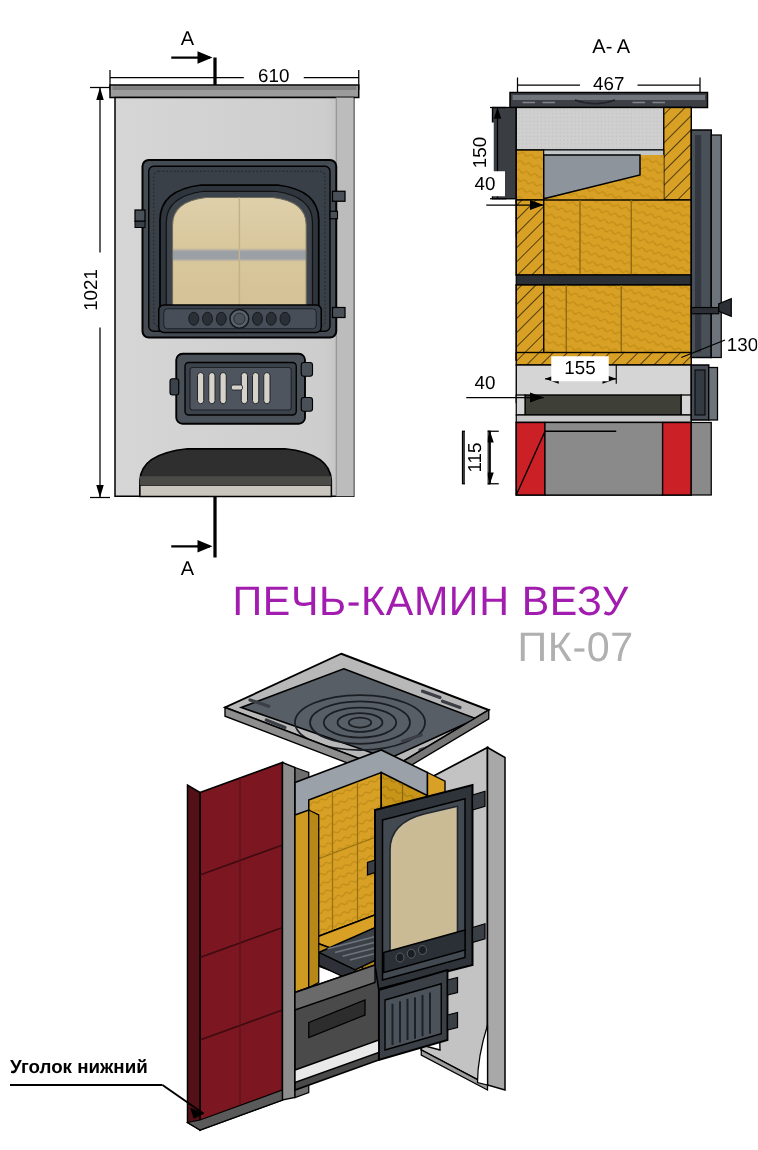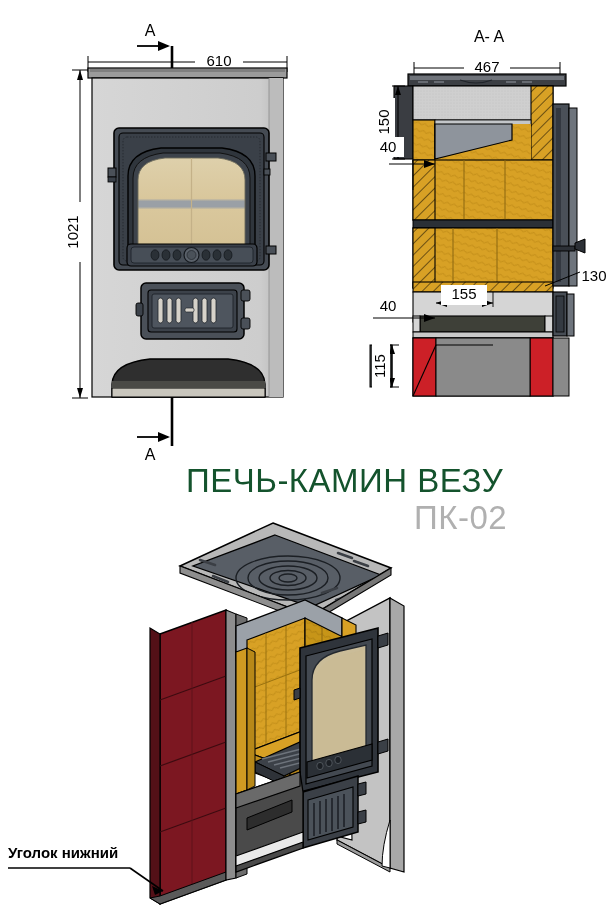--- a/index.html
+++ b/index.html
@@ -53,21 +53,21 @@
     pointer-events: none;
   }
   .title-line1 {
     position: absolute;
     left: 186px;
     top: 0px;
     white-space: nowrap;
     font-family: "Liberation Sans", sans-serif;
     font-size: 33px;
     letter-spacing: 0.5px;
-    color: #14532d;
+    color: #a21caf;
   }
   .title-line2 {
     position: absolute;
     left: 414px;
     top: 37px;
     white-space: nowrap;
     font-family: "Liberation Sans", sans-serif;
     font-size: 33px;
     letter-spacing: 0.5px;
     color: #b0b0b0;
@@ -340,21 +340,21 @@
       <line x1="386" y1="387" x2="399" y2="387" stroke="#000" stroke-width="1"></line>
       <g transform="translate(381,366) rotate(-90)">
         <rect x="-22" y="-9" width="44" height="18" fill="#fff"></rect>
         <text class="dimtext" x="0" y="0" text-anchor="middle" dominant-baseline="middle">115</text>
       </g>
     </g>
   </svg>
 
   <div class="title-wrap">
     <div class="title-line1">ПЕЧЬ-КАМИН ВЕЗУ</div>
-    <div class="title-line2">ПК-02</div>
+    <div class="title-line2">ПК-07</div>
   </div>
 
   <svg class="layer" viewBox="0 0 606 920">
     <defs>
       <pattern id="isobrick" width="7" height="7" patternUnits="userSpaceOnUse" patternTransform="rotate(-20)">
         <rect width="7" height="7" fill="#d8a125"></rect>
         <path d="M0 3.5 q1.75 -2 3.5 0 q1.75 2 3.5 0" stroke="#bd8a16" stroke-width="0.9" fill="none"></path>
       </pattern>
       <pattern id="isobrick2" width="7" height="7" patternUnits="userSpaceOnUse" patternTransform="rotate(20)">
         <rect width="7" height="7" fill="#c79518"></rect>

